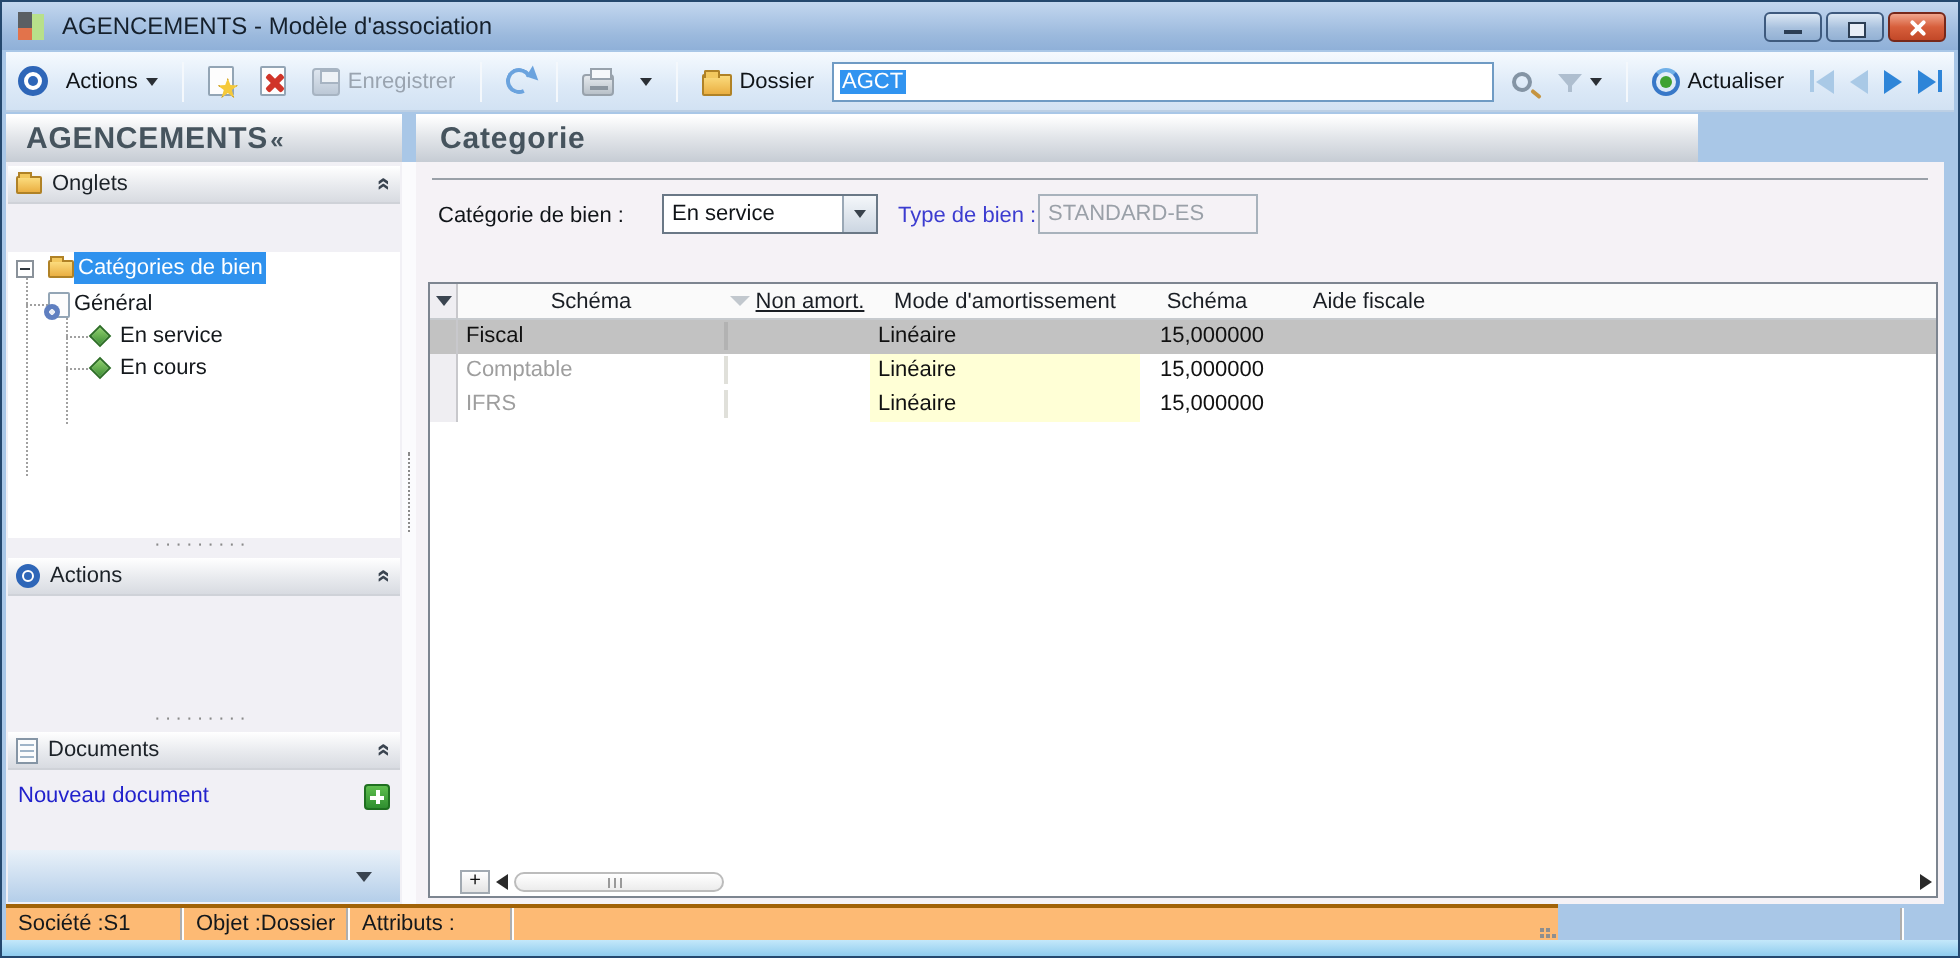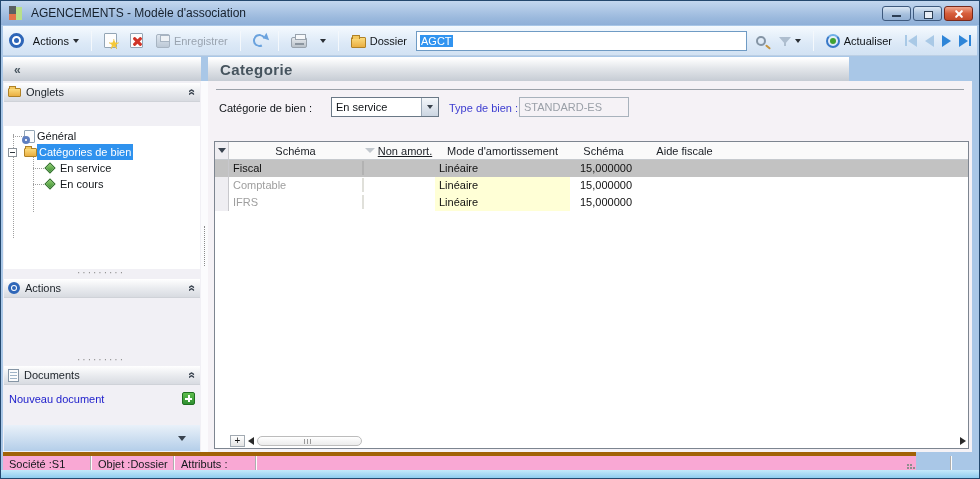--- a/index.html
+++ b/index.html
@@ -90,21 +90,21 @@
   .tree-label { padding:0 2px; color:#14181c; white-space:nowrap; }
   .tree-label.sel { background:#2f92ee; color:#fff; }
   .guide-v { position:absolute; border-left:1px dotted #a0a0a0; }
   .guide-h { position:absolute; border-top:1px dotted #a0a0a0; height:0; }
   .expand-box { position:relative; width:9px; height:9px; background:#fff; border:1px solid #8a929a; }
   .expand-box::after{content:"";position:absolute;left:1px;top:3px;width:5px;height:1px;background:#30383f;}
   .icon-gearpage { position:relative; width:11px; height:13px; background:#fdfdfd; border:1px solid #93a5b5; border-radius:1px; }
   .icon-gearpage::after{content:"";position:absolute;left:-3px;bottom:-2px;width:8px;height:8px;border-radius:50%;background:radial-gradient(circle at 50% 50%, #e8ecf4 0 25%, #5f7fc0 26% 100%);}
   .icon-diamond { width:8px; height:8px; transform:rotate(45deg); background:linear-gradient(135deg,#8ed06c,#3f8f36); border:1px solid #2d6e26; }
   .splitter-dots { position:absolute; width:196px; text-align:center; color:#8a8a8a; letter-spacing:2px; font-size:10px; line-height:8px; cursor:row-resize; }
-  .doc-link-row { position:absolute; left:6px; top:288px; width:186px; display:flex; align-items:center; }
+  .doc-link-row { position:absolute; left:6px; top:288px; width:186px; display:flex; align-items:flex-start; }
   .doc-link { color:#2222cc; cursor:pointer; }
   .plus-btn { margin-left:auto; width:13px; height:13px; background:linear-gradient(#5fbe4e,#2f8f30); border:1px solid #1f6f20; border-radius:2px; position:relative; cursor:pointer; }
   .plus-btn::before{content:"";position:absolute;left:2px;top:5px;width:7px;height:2px;background:#fff;}
   .plus-btn::after{content:"";position:absolute;left:5px;top:2px;width:2px;height:7px;background:#fff;}
   .side-footer { position:absolute; left:1px; top:344px; width:196px; height:26px;
     background:linear-gradient(#e9f1f9,#b4cee9); display:flex; align-items:center; justify-content:flex-end; padding-right:14px; cursor:pointer; }
   .tri-d { width:0; height:0; border-left:4px solid transparent; border-right:4px solid transparent; border-top:5px solid #3a4450; }
 
   
   .vsplit { position:absolute; left:200px; top:80px; width:7px; height:371px; background:#fbfbfd; cursor:col-resize; }
@@ -140,21 +140,21 @@
   .sort-funnel { width:0; height:0; border-left:5px solid transparent; border-right:5px solid transparent; border-top:5px solid #c2c8ce; }
   .table-scroll { position:absolute; left:15px; right:2px; bottom:1px; height:13px; display:flex; align-items:center; gap:3px; }
   .addbtn { width:15px; height:12px; background:linear-gradient(#ffffff,#e4e4e4); border:1px solid #a2aab2; font-size:10px; line-height:10px; text-align:center; cursor:pointer; }
   .s-tri-l { width:0; height:0; border-top:4px solid transparent; border-bottom:4px solid transparent; border-right:6px solid #2a2a2a; cursor:pointer; }
   .s-tri-r { width:0; height:0; border-top:4px solid transparent; border-bottom:4px solid transparent; border-left:6px solid #2a2a2a; cursor:pointer; margin-left:auto; }
   .s-track { width:200px; height:11px; display:flex; align-items:center; }
   .s-thumb { width:105px; height:10px; background:linear-gradient(#ffffff,#ececec); border:1px solid #bcbcbc; border-radius:5px; position:relative; cursor:pointer; }
   .s-thumb::after{content:"";position:absolute;left:46px;top:2px;width:1px;height:5px;background:#9a9a9a;box-shadow:3px 0 #9a9a9a,6px 0 #9a9a9a;}
 
   
-  .statusbar { position:absolute; left:2px; top:451px; width:913px; height:18px; background:#f9a8d4; border-top:4px solid #a16207; }
+  .statusbar { position:absolute; left:2px; top:451px; width:776px; height:18px; background:#fdba74; border-top:2px solid #a16207; }
   .sb-item { position:absolute; top:0; height:18px; line-height:17px; padding-left:6px; color:#14181c; border-right:1px solid #aeaeae; box-shadow:1px 0 0 #fdfdfd; }
   .sb-grip { position:absolute; right:3px; bottom:3px; width:10px; height:10px; }
   .sb-grip i { position:absolute; left:7px; top:7px; width:2px; height:2px; background:#8e8e8e;
     box-shadow:-3px 3px 0 0 #8e8e8e, 0 3px 0 0 #8e8e8e, -3px 0 0 0 #8e8e8e, 3px 3px 0 0 #8e8e8e; }
   .bottom-strip { position:absolute; left:0; top:469px; width:978px; height:8px; background:linear-gradient(#c4e8fa,#8fccee); }
 </style>
 </head>
 <body>
 
 <div id="window">
@@ -233,48 +233,49 @@
           <span class="tri-r"></span>
         </div>
       <div class="navbtn">
           <span class="tri-r"></span>
           <span class="vbar"></span>
         </div>
     </div>
   </div>
 
   <div class="hdrband hdr-side">
+    <span>AGENCEMENTS</span>
     <span class="hdr-collapse">«</span>
   </div>
   <div class="hdrband hdr-main">
     <span>Categorie</span>
   </div>
 
   <div class="sidebar">
 
     <div class="panel-hdr" style="top:2px;">
       <span class="mini-folder"></span>
       <span class="plabel">Onglets</span>
       <span class="chev-up">«</span>
     </div>
 
     <div class="tree">
       <div class="guide-v" style="left:9px; top:8px; height:104px;"></div>
       <div class="guide-v" style="left:29px; top:26px; height:60px;"></div>
 
+      <div class="tree-row">
+        <span class="expand-box" style="margin-left:4px;"></span>
+        <span class="mini-folder" style="margin-left:7px;"></span>
+        <span class="tree-label sel">Catégories de bien</span>
+      </div>
+
       <div class="tree-row" style="padding-left:20px; margin-top:2px;">
         <span class="guide-h" style="left:9px; top:8px; width:11px;"></span>
         <span class="icon-gearpage"></span>
         <span class="tree-label">Général</span>
-      </div>
-
-      <div class="tree-row">
-        <span class="expand-box" style="margin-left:4px;"></span>
-        <span class="mini-folder" style="margin-left:7px;"></span>
-        <span class="tree-label sel">Catégories de bien</span>
       </div>
 
       <div class="tree-row" style="padding-left:42px;">
         <span class="guide-h" style="left:29px; top:8px; width:13px;"></span>
         <span class="icon-diamond"></span>
         <span class="tree-label" style="margin-left:4px;">En service</span>
       </div>
 
       <div class="tree-row" style="padding-left:42px;">
         <span class="guide-h" style="left:29px; top:8px; width:13px;"></span>

